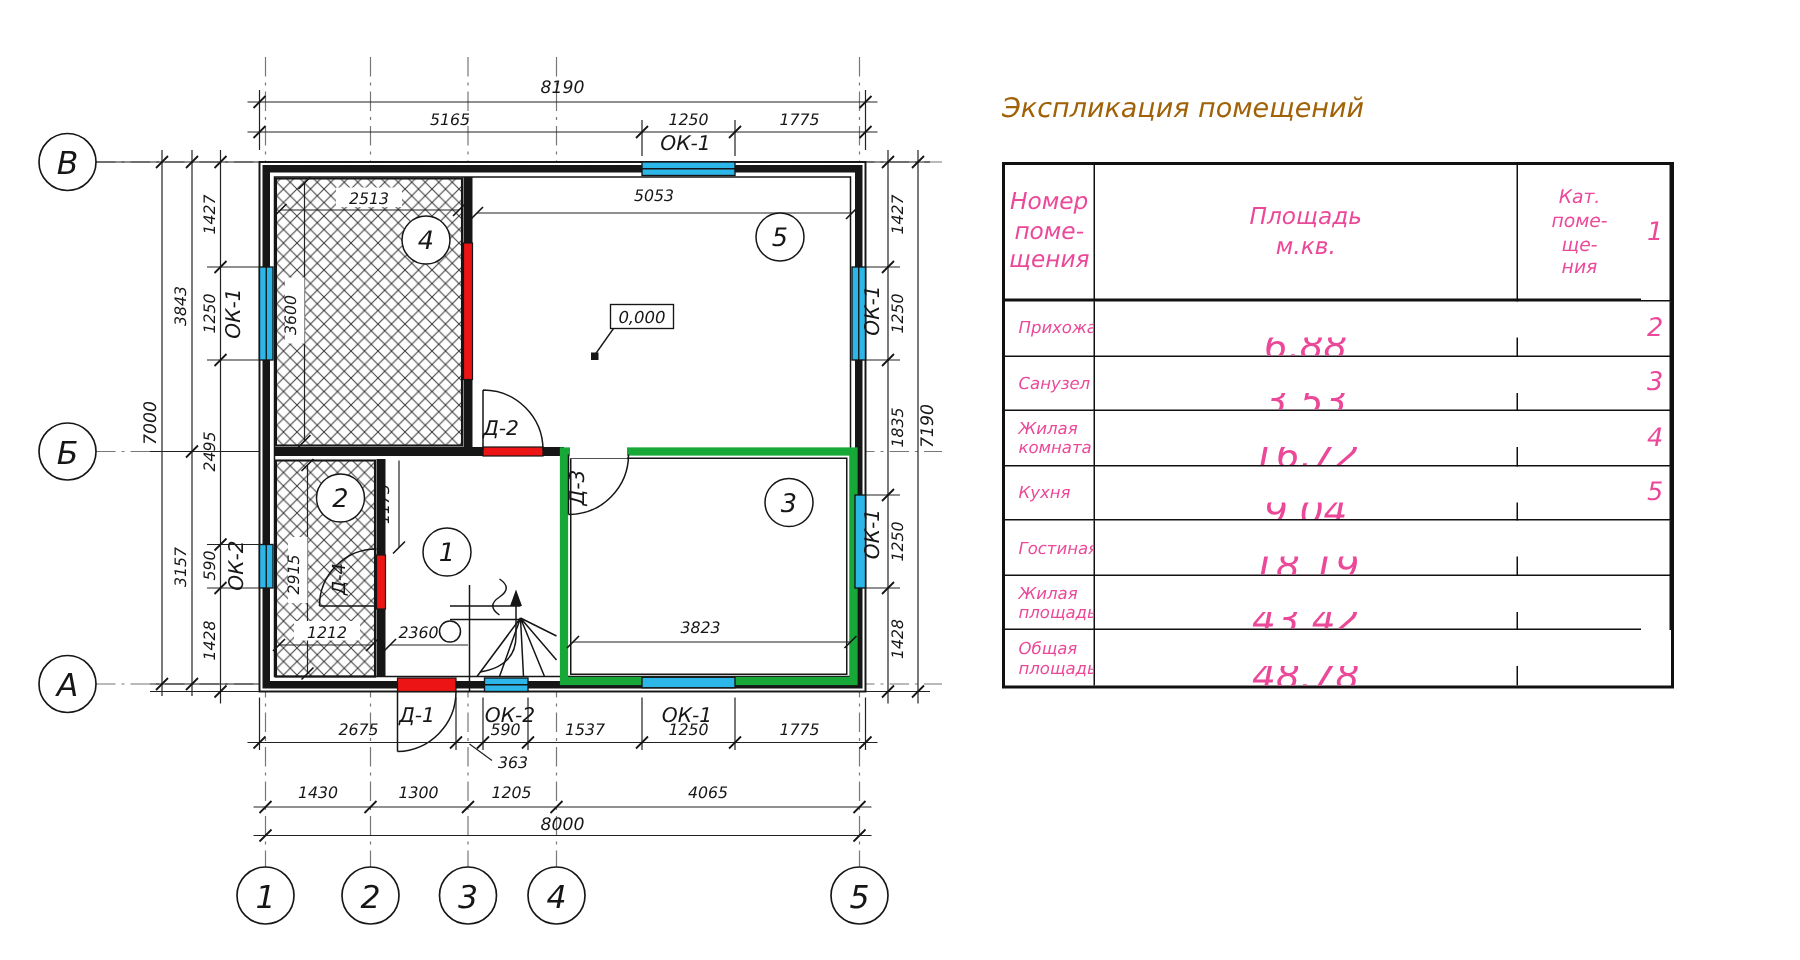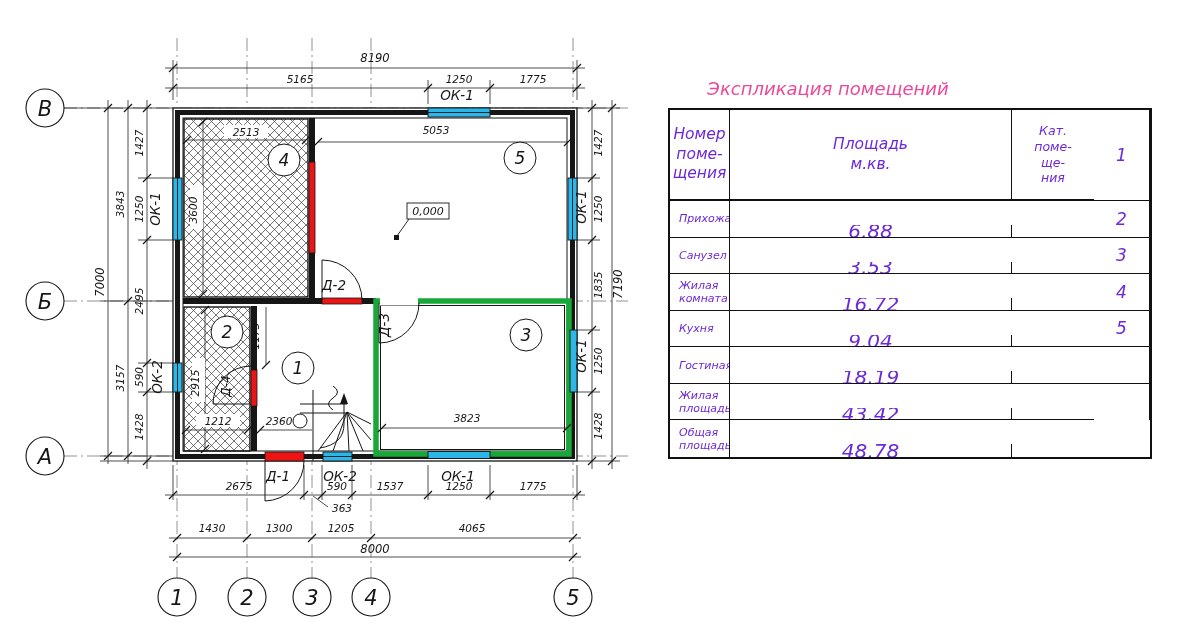--- a/index.html
+++ b/index.html
@@ -1,36 +1,36 @@
 <!DOCTYPE html>
 <html><head>
 <meta charset="utf-8">
 <style>
   html,body{margin:0;padding:0;background:#fff;}
   .stage{position:relative;width:1200px;height:640px;background:#fff;overflow:hidden;
          font-family:"DejaVu Sans",sans-serif;}
   svg text{font-family:"DejaVu Sans",sans-serif;font-style:italic;fill:#161616;}
   
-  .exp-title{position:absolute;left:668px;top:78px;width:320px;text-align:center;
-             font-style:italic;font-size:18px;color:#ec4899;}
-  .exp-table{position:absolute;left:668px;top:108px;width:484px;height:351px;
+  .exp-title{position:absolute;left:668px;top:62px;width:320px;text-align:left;
+             font-style:italic;font-size:18px;color:#a16207;}
+  .exp-table{position:absolute;left:668px;top:108px;width:448px;height:351px;
              border:2.5px solid #111;display:grid;
              grid-template-columns:60px 282px 82px 1fr;
              grid-template-rows:91px repeat(7,1fr);
-             font-style:italic;color:#6d28d9;background:#fff;box-sizing:border-box;}
+             font-style:italic;color:#ec4899;background:#fff;box-sizing:border-box;}
   .exp-table .c{border-right:1px solid #111;border-bottom:1px solid #111;
                 display:flex;align-items:center;justify-content:center;
                 box-sizing:border-box;overflow:hidden;}
   .exp-table .lastcol{border-right:none;}
   .exp-table .hdr{white-space:pre-line;text-align:center;font-size:15.5px;
                   border-bottom:2.5px solid #111;line-height:1.25;}
   .exp-table .hdr-cat{font-size:12.5px;}
   .exp-table .num{font-size:17px;}
   .exp-table .nam{justify-content:flex-start;padding-left:9px;font-size:11px;}
-  .exp-table .area{font-size:20px;margin-top:24px;}
+  .exp-table .area{font-size:25px;margin-top:24px;}
   .exp-table .lastrow{border-bottom:none;}
 </style>
 </head>
 <body>
 
 <div class="stage">
 
 <svg width="1200" height="640" viewBox="0 0 1200 640">
   <defs>
     <pattern id="xh" width="9" height="9" patternUnits="userSpaceOnUse">

